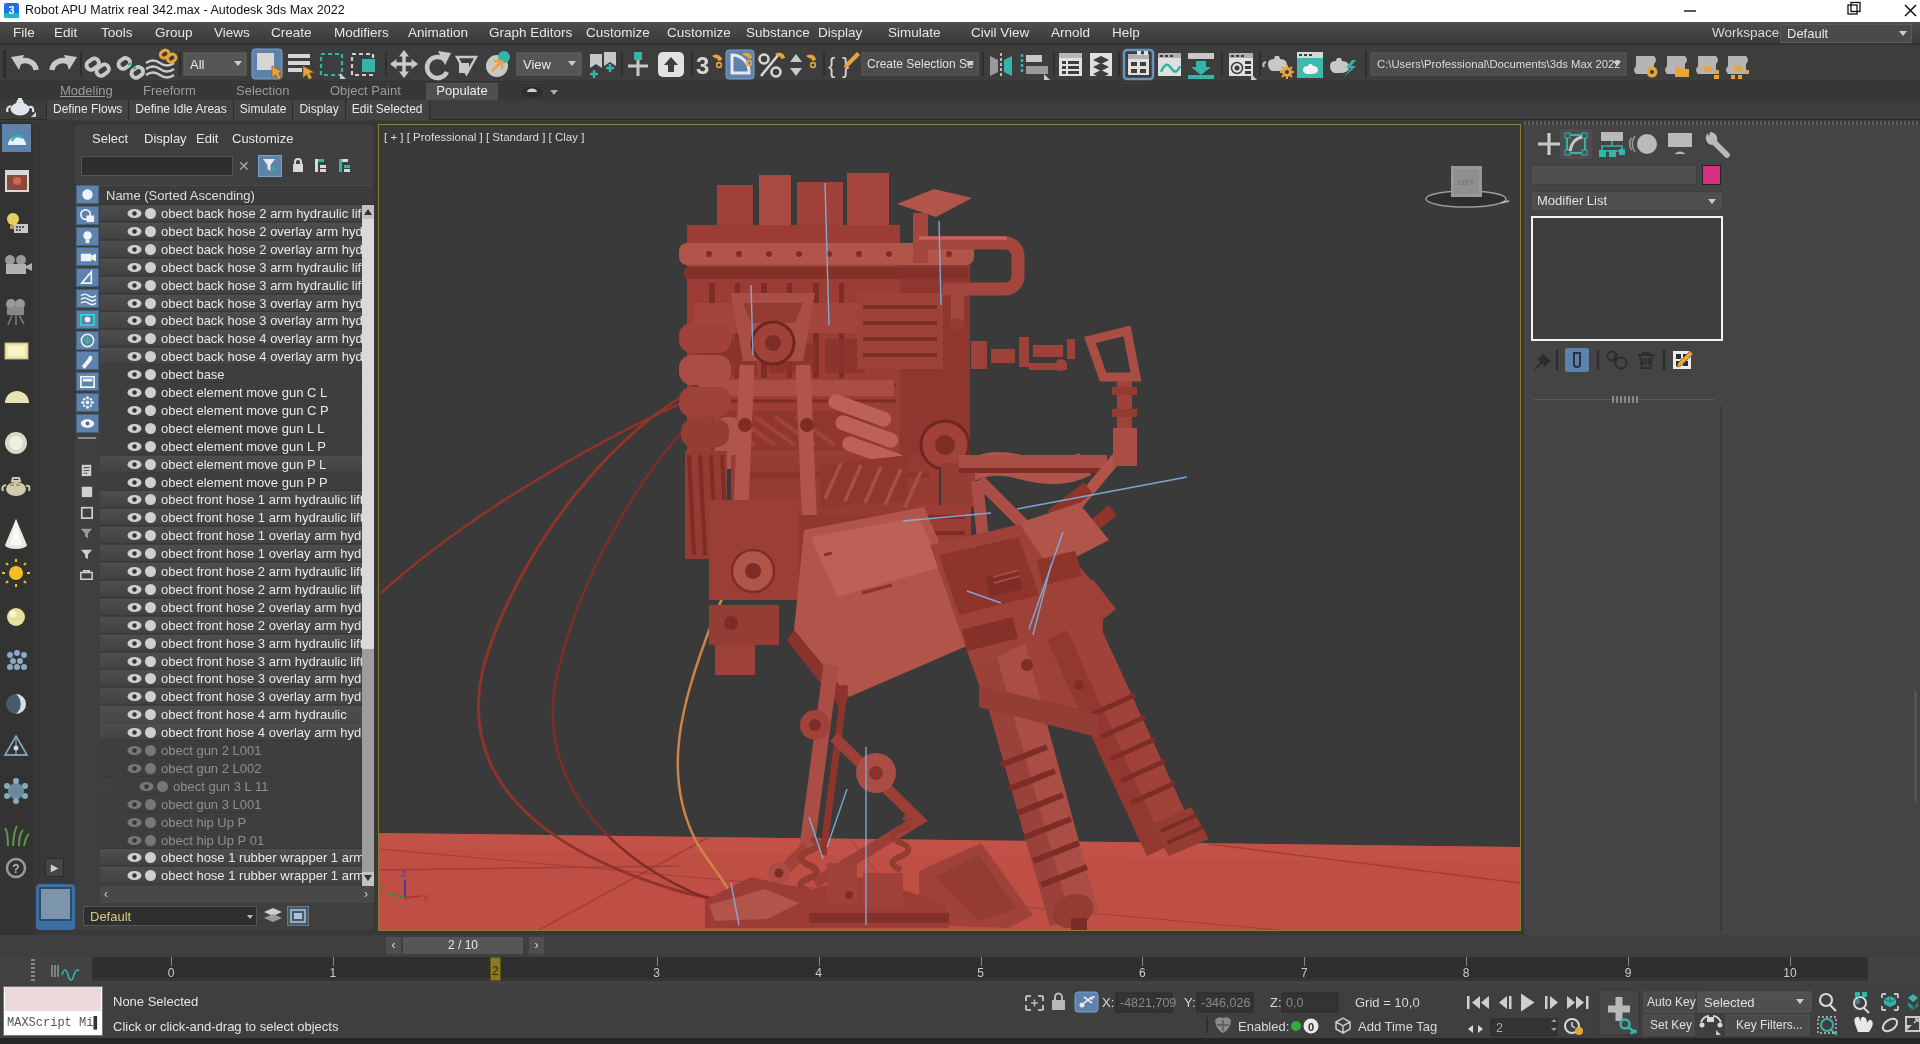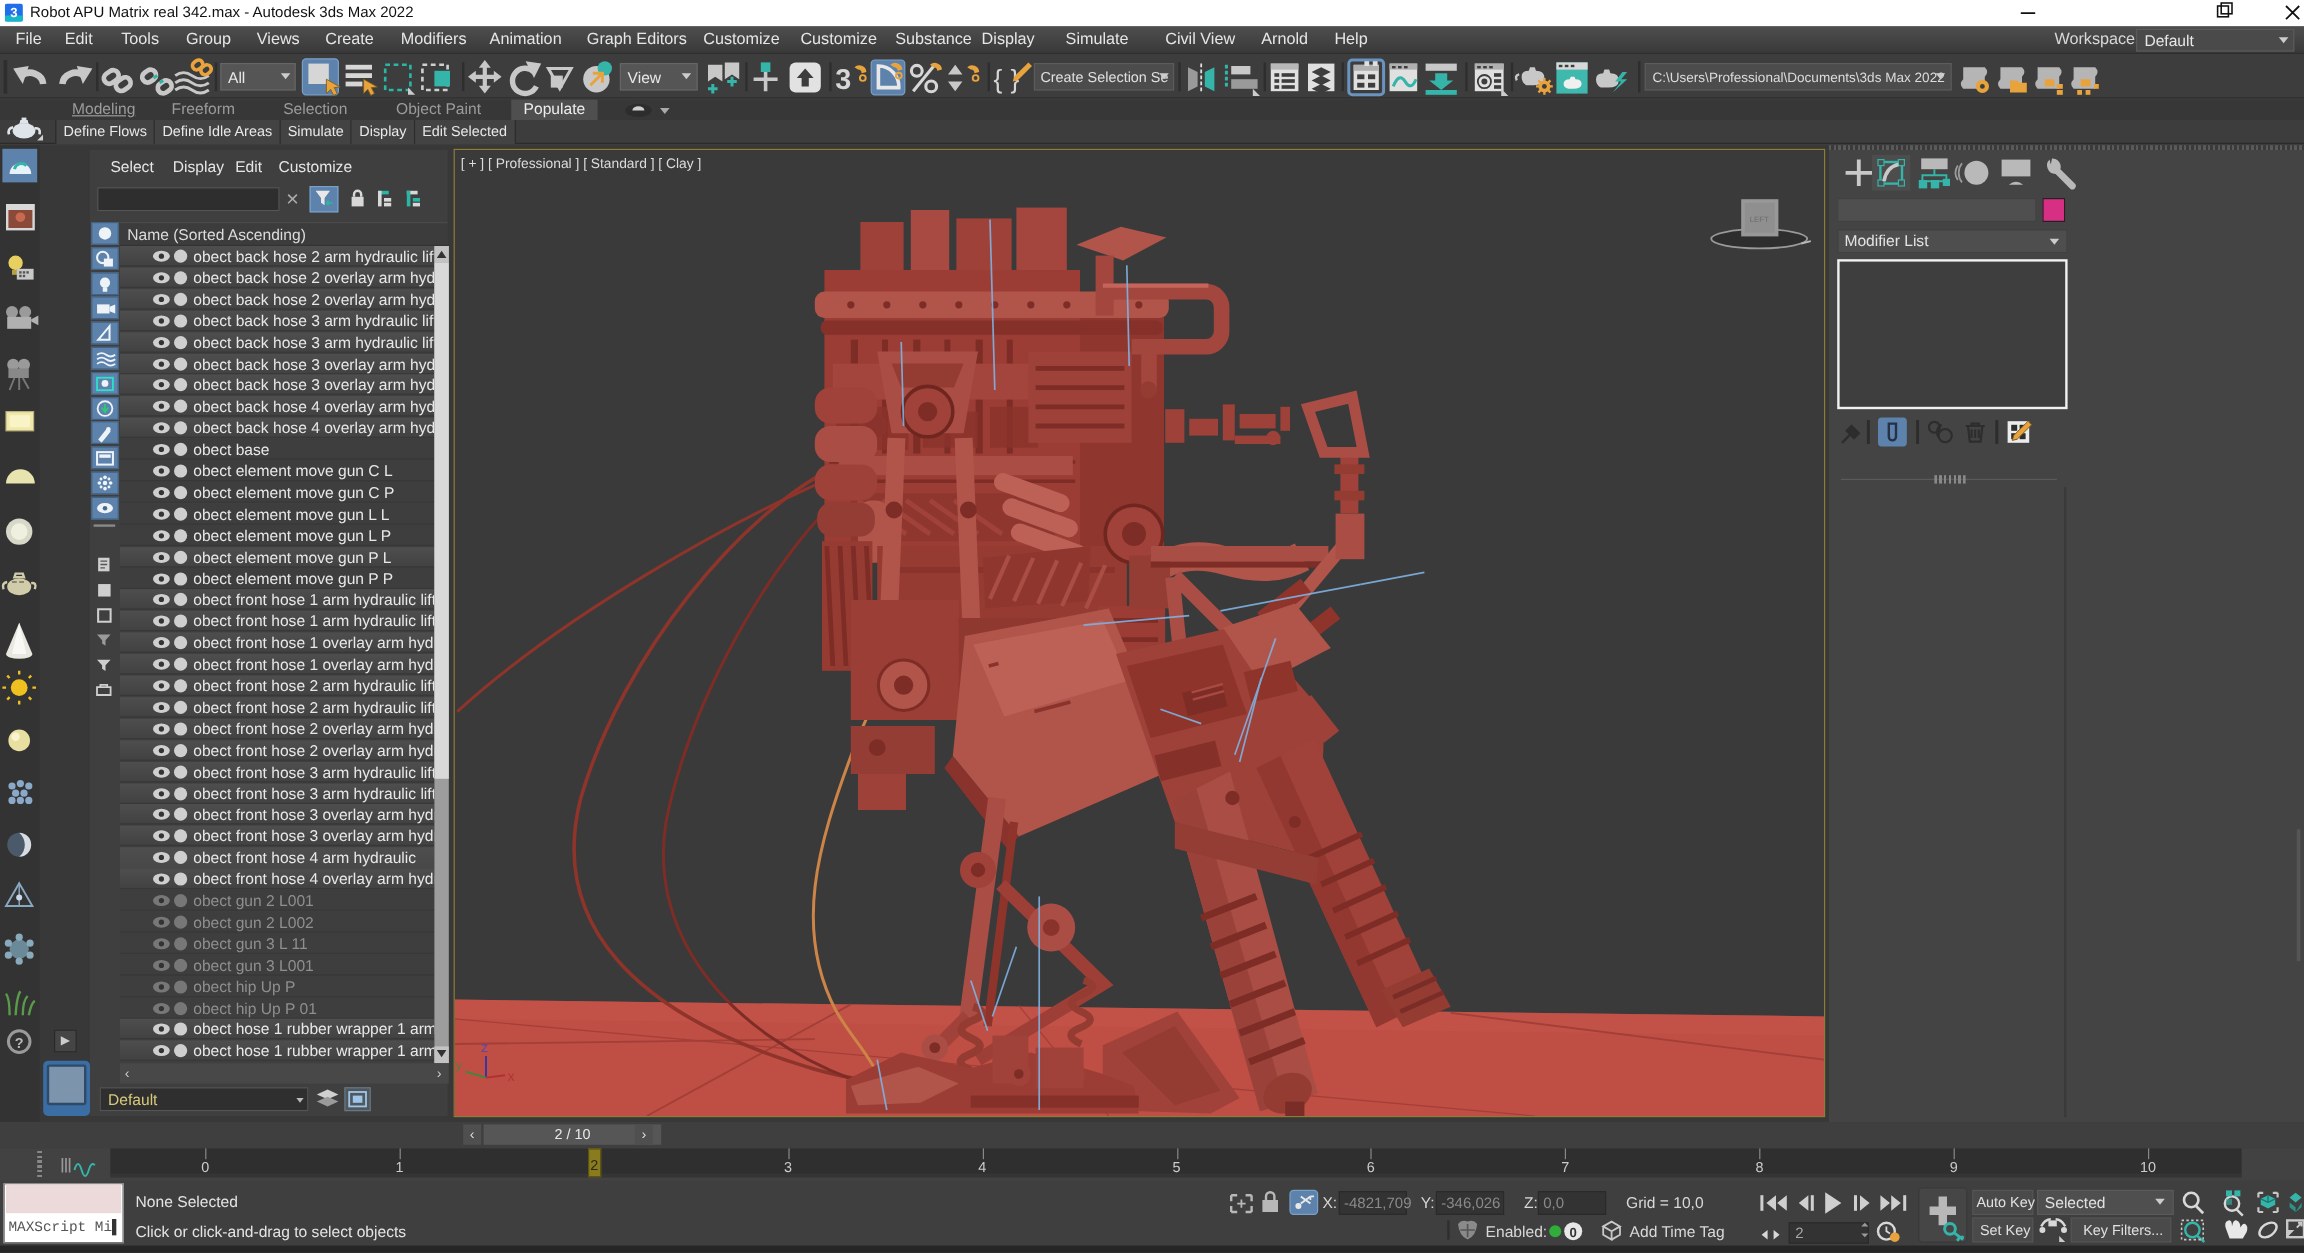--- a/index.html
+++ b/index.html
@@ -699,21 +699,21 @@
           <div style="position:absolute;left:61px;top:1px;color:#8f8f8f;font-size:13px;white-space:nowrap;">obect gun 2 L001</div>
         </div>
         <div style="position:absolute;left:0;top:554.9px;width:262px;height:17px;background:#3e3e3e;border-bottom:1px solid #383838;">
           <svg style="position:absolute;left:27px;top:2px" width="15" height="13" viewBox="0 0 15 13">
             <ellipse cx="7.5" cy="6.5" rx="7" ry="4.6" fill="#777"></ellipse>
             <circle cx="7.5" cy="6.5" r="2.2" fill="#333"></circle>
           </svg>
           <div style="position:absolute;left:45px;top:3px;width:11px;height:11px;border-radius:50%;background:#777;"></div>
           <div style="position:absolute;left:61px;top:1px;color:#8f8f8f;font-size:13px;white-space:nowrap;">obect gun 2 L002</div>
         </div>
-        <div style="position:absolute;left:0;top:572.8px;width:262px;height:17px;background:#3e3e3e;border-bottom:1px solid #383838;">
+        <div style="position:absolute;left:12px;top:572.8px;width:262px;height:17px;background:#3e3e3e;border-bottom:1px solid #383838;">
           <svg style="position:absolute;left:27px;top:2px" width="15" height="13" viewBox="0 0 15 13">
             <ellipse cx="7.5" cy="6.5" rx="7" ry="4.6" fill="#777"></ellipse>
             <circle cx="7.5" cy="6.5" r="2.2" fill="#333"></circle>
           </svg>
           <div style="position:absolute;left:45px;top:3px;width:11px;height:11px;border-radius:50%;background:#777;"></div>
           <div style="position:absolute;left:61px;top:1px;color:#8f8f8f;font-size:13px;white-space:nowrap;">obect gun 3 L 11</div>
         </div>
         <div style="position:absolute;left:0;top:590.6999999999999px;width:262px;height:17px;background:#3e3e3e;border-bottom:1px solid #383838;">
           <svg style="position:absolute;left:27px;top:2px" width="15" height="13" viewBox="0 0 15 13">
             <ellipse cx="7.5" cy="6.5" rx="7" ry="4.6" fill="#777"></ellipse>
@@ -1181,21 +1181,21 @@
       <path d="M146 16 L158 4 l3 3 L149 19 l-4 1 z" fill="#e8a33d" stroke="#7a5a1a" stroke-width="0.8"></path>
     </svg>
     <div class="abs" style="left:10px;top:278px;width:180px;height:1px;background:#5a5a5a;"></div>
     <div class="abs" style="left:88px;top:275px;width:26px;height:7px;background:repeating-linear-gradient(90deg,#888 0 2px,transparent 2px 4px);"></div>
     <div class="abs" style="left:196px;top:285px;width:2px;height:525px;background:#3a3a3a;"></div>
     <div class="abs" style="left:390px;top:570px;width:3px;height:110px;background:#555;"></div>
   </div>
 
   <div class="abs" style="left:0;top:935px;width:1920px;height:22px;background:#3f3f3f;">
     <div class="abs" style="left:386px;top:2px;width:15px;height:17px;background:#4f4f4f;color:#ddd;font-size:12px;text-align:center;line-height:16px;">‹</div>
-    <div class="abs" style="left:403px;top:2px;width:148px;height:17px;background:#565656;color:#e8e8e8;font-size:12px;text-align:center;line-height:16px;">2 / 10</div>
+    <div class="abs" style="left:403px;top:2px;width:120px;height:17px;background:#565656;color:#e8e8e8;font-size:12px;text-align:center;line-height:16px;">2 / 10</div>
     <div class="abs" style="left:529px;top:2px;width:15px;height:17px;background:#4f4f4f;color:#ddd;font-size:12px;text-align:center;line-height:16px;">›</div>
   </div>
 
   <div class="abs" style="left:0;top:957px;width:1920px;height:27px;background:#424242;">
     <div class="abs" style="left:31px;top:2px;width:4px;height:22px;background:repeating-linear-gradient(#888 0 2px,transparent 2px 4px);"></div>
     <div class="abs" style="left:38px;top:0;width:54px;height:27px;background:#424242;">
       <svg width="54" height="27" viewBox="0 0 54 27">
         <path d="M14 8 v12 M17 8 v12 M20 8 v12" stroke="#999" stroke-width="1.4"></path>
         <path d="M24 18 q3 -10 6 0 q3 10 6 0 q2 -7 5 -4" stroke="#35b5a9" stroke-width="1.6" fill="none"></path>
       </svg>

